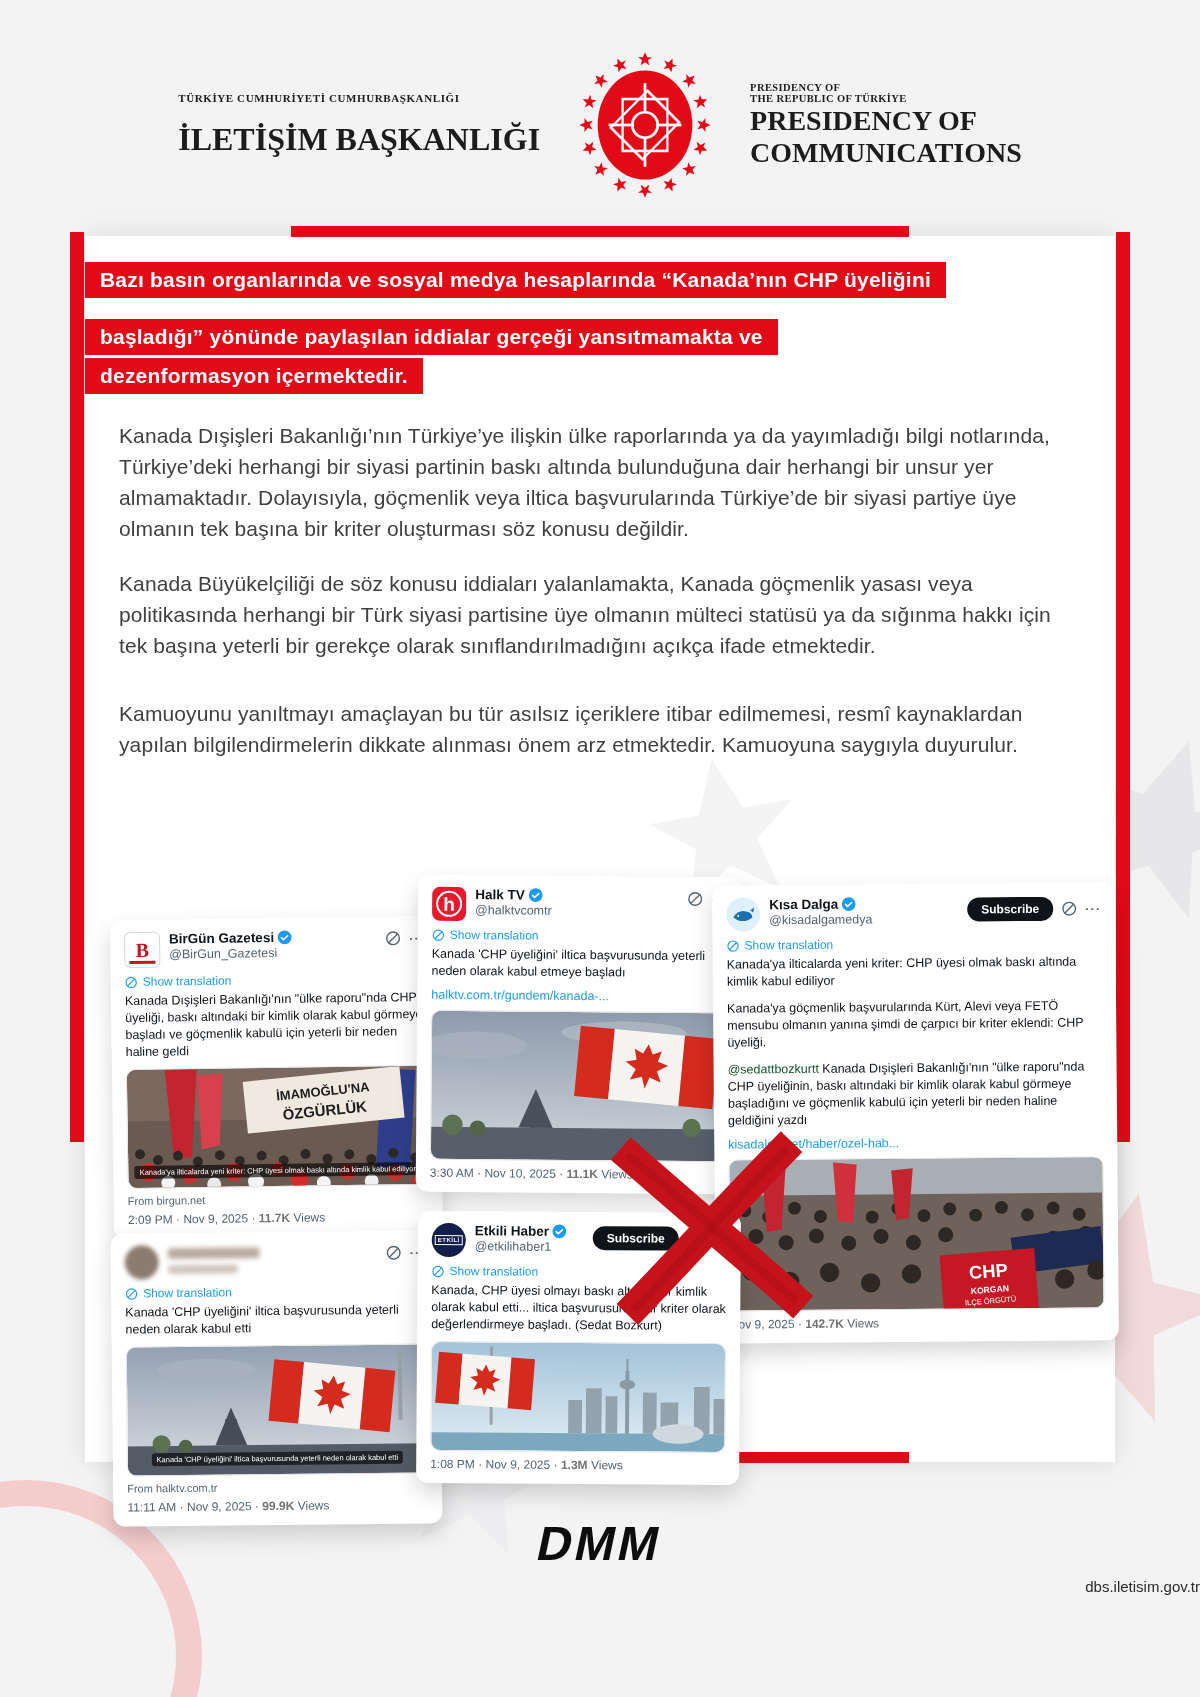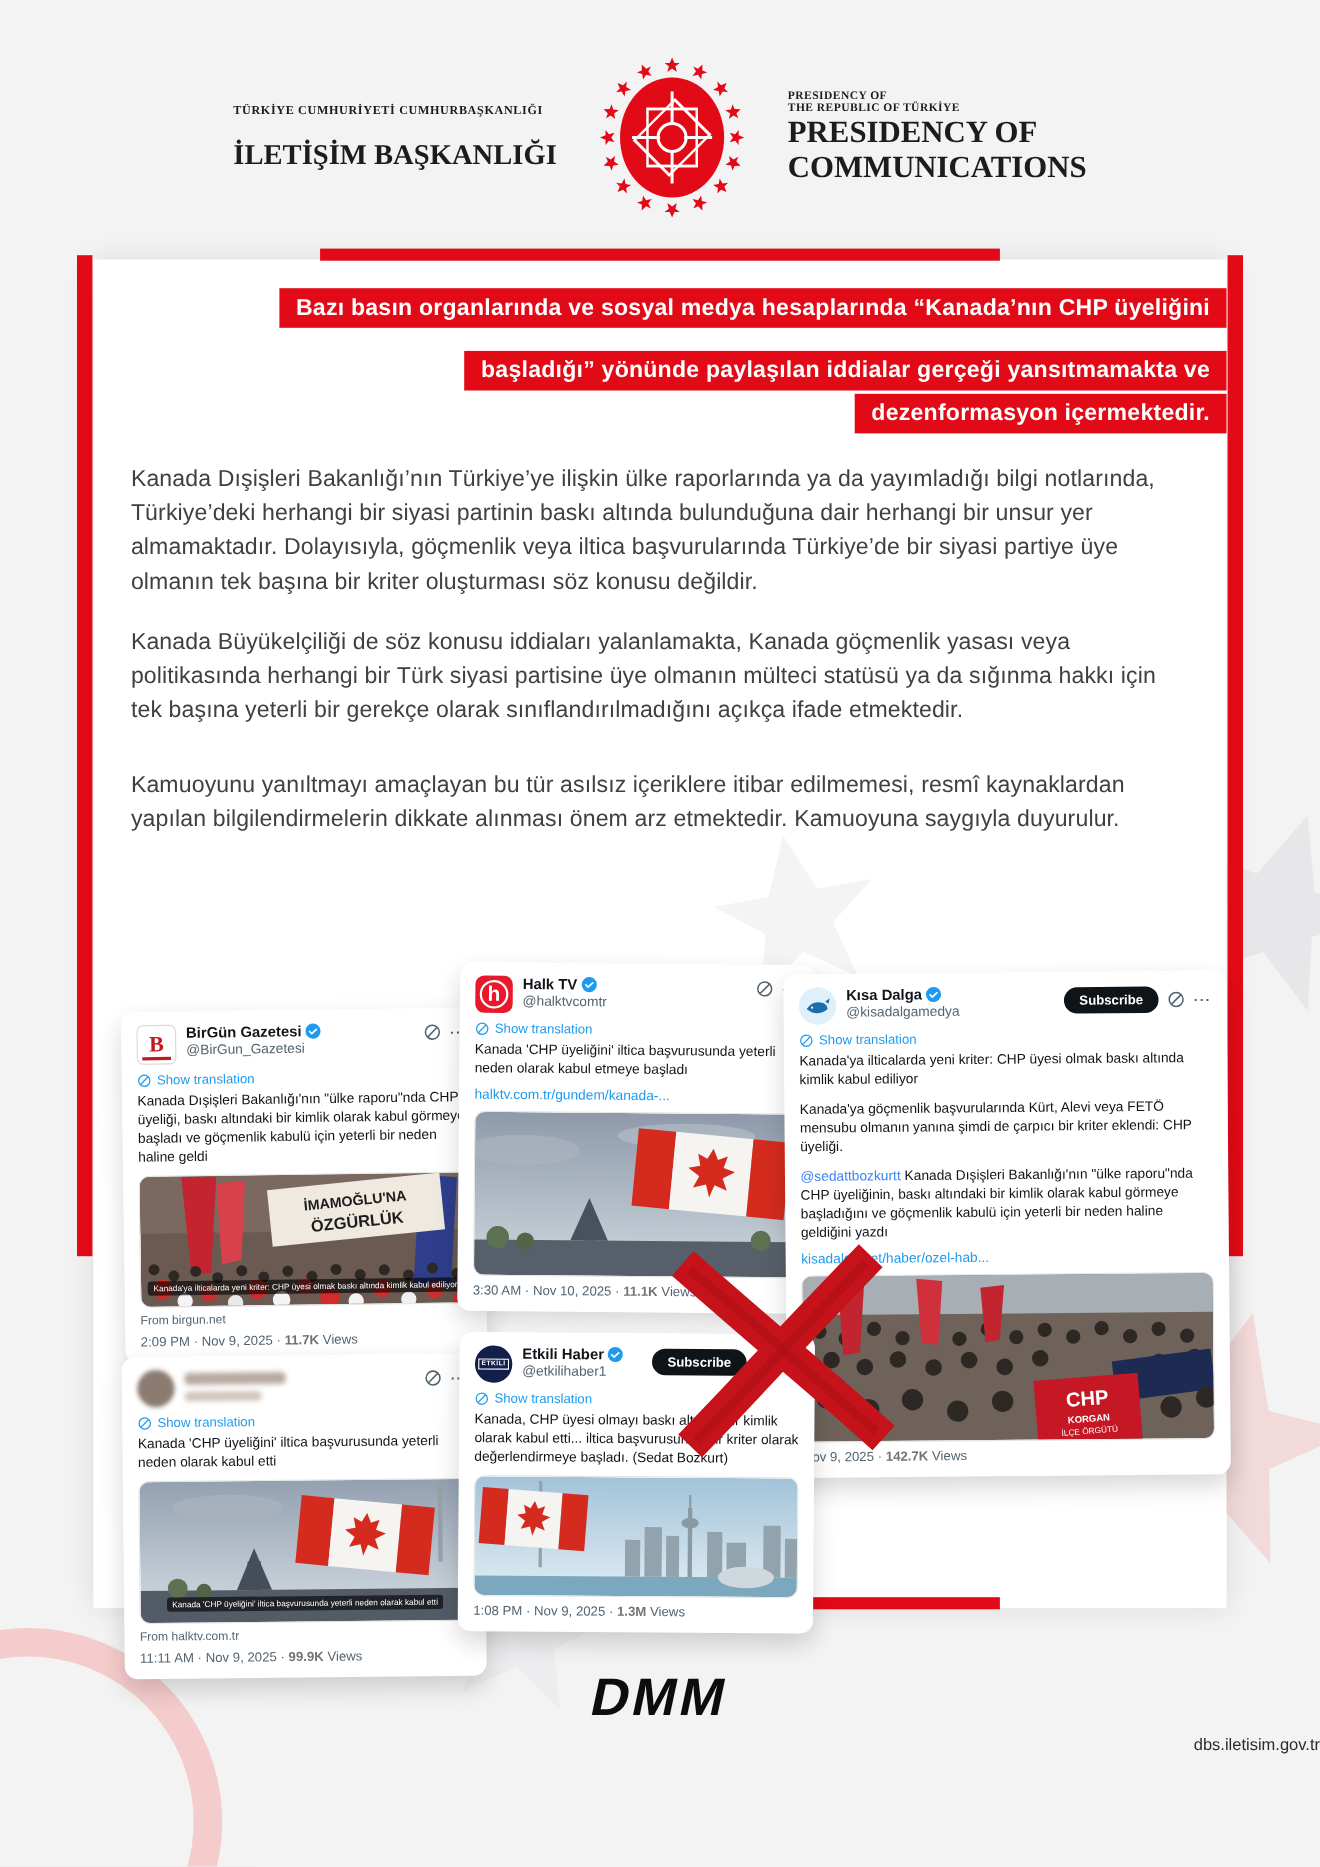--- a/index.html
+++ b/index.html
@@ -3,30 +3,30 @@
 <meta charset="utf-8">
 <style>
   html,body{margin:0;padding:0;background:#e9e9ec;}
   #page{position:relative;width:1200px;height:1697px;margin:0 auto;background:#f3f3f4;overflow:hidden;
         font-family:"Liberation Sans",sans-serif;color:#222;}
   
   .hdr{position:absolute;left:0;right:0;top:52px;display:flex;justify-content:center;align-items:center;gap:34px;z-index:3;}
   .hdr .blk{line-height:1.05;}
   .serif{font-family:"Liberation Serif",serif;}
   .hdr-small{font-size:11px;font-weight:700;letter-spacing:.6px;color:#1c1c1c;}
-  .hdr-big-tr{font-size:26px;font-weight:700;color:#1c1c1c;margin-top:19px;}
+  .hdr-big-tr{font-size:32px;font-weight:700;color:#1c1c1c;margin-top:19px;}
   .hdr-small-en{font-size:10.5px;font-weight:700;letter-spacing:.4px;color:#1c1c1c;}
   .hdr-big-en{font-size:28px;font-weight:700;color:#1c1c1c;line-height:1.02;margin-top:3px;}
   
   .redbar-h{position:absolute;background:#e30a17;height:11px;width:618px;left:291px;z-index:2;}
   .redbar-v{position:absolute;background:#e30a17;width:14px;height:910px;top:232px;z-index:2;}
   .card{position:absolute;left:85px;top:236px;width:1030px;height:1226px;background:#ffffff;
         box-shadow:0 0 26px rgba(0,0,0,.10);z-index:1;}
   
-  .banner{position:absolute;left:85px;top:262px;width:1030px;text-align:right;z-index:3;}
+  .banner{position:absolute;left:85px;top:262px;width:1030px;text-align:left;z-index:3;}
   .banner span{display:inline-block;background:#e30a17;color:#fff;font-weight:700;font-size:21px;
                padding:6px 15px;margin-bottom:3px;letter-spacing:.2px;}
   
   .para{position:absolute;left:119px;width:962px;font-size:21px;line-height:31px;color:#404040;z-index:3;letter-spacing:.1px;}
   
   .deco{position:absolute;pointer-events:none;}
   .ring{position:absolute;left:-150px;top:1480px;width:300px;height:300px;border:26px solid #f5cccc;
         border-radius:50%;z-index:0;}
   
   .tcard{position:absolute;background:#fff;border-radius:12px;box-shadow:0 10px 22px rgba(0,0,0,.16);
@@ -338,21 +338,21 @@
     <div class="transrow">
       <svg width="13" height="13" viewBox="0 0 16 16">
           <circle cx="8" cy="8" r="6.3" stroke="#1d9bf0" stroke-width="1.4" fill="none"></circle>
           <line x1="3.6" y1="12.4" x2="12.4" y2="3.6" stroke="#1d9bf0" stroke-width="1.4"></line>
         </svg>
       <span>Show translation</span>
     </div>
     <div class="ttext">Kanada'ya ilticalarda yeni kriter: CHP üyesi olmak baskı altında kimlik kabul ediliyor</div>
     <div class="ttext" style="margin-top:10px">Kanada'ya göçmenlik başvurularında Kürt, Alevi veya FETÖ mensubu olmanın yanına şimdi de çarpıcı bir kriter eklendi: CHP üyeliği.</div>
     <div class="ttext" style="margin-top:10px">
-      <span style="color:#3b82f6">@sedattbozkurtt</span><span> Kanada Dışişleri Bakanlığı'nın "ülke raporu"nda CHP üyeliğinin, baskı altındaki bir kimlik olarak kabul görmeye başladığını ve göçmenlik kabulü için yeterli bir neden haline geldiğini yazdı</span>
+      <span style="color:#14532d">@sedattbozkurtt</span><span> Kanada Dışişleri Bakanlığı'nın "ülke raporu"nda CHP üyeliğinin, baskı altındaki bir kimlik olarak kabul görmeye başladığını ve göçmenlik kabulü için yeterli bir neden haline geldiğini yazdı</span>
     </div>
     <div class="tlink">kisadalga.net/haber/ozel-hab...</div>
     <div class="timg" style="height:150px">
       <svg viewBox="0 0 346 150" preserveAspectRatio="xMidYMid slice">
         <rect width="346" height="150" fill="#6e625a"></rect>
         <rect width="346" height="38" fill="#a7afb5"></rect>
         <g fill="#2e2824">
           <circle cx="14" cy="52" r="6"></circle>
             <circle cx="36" cy="58" r="6"></circle>
             <circle cx="60" cy="50" r="6"></circle>

